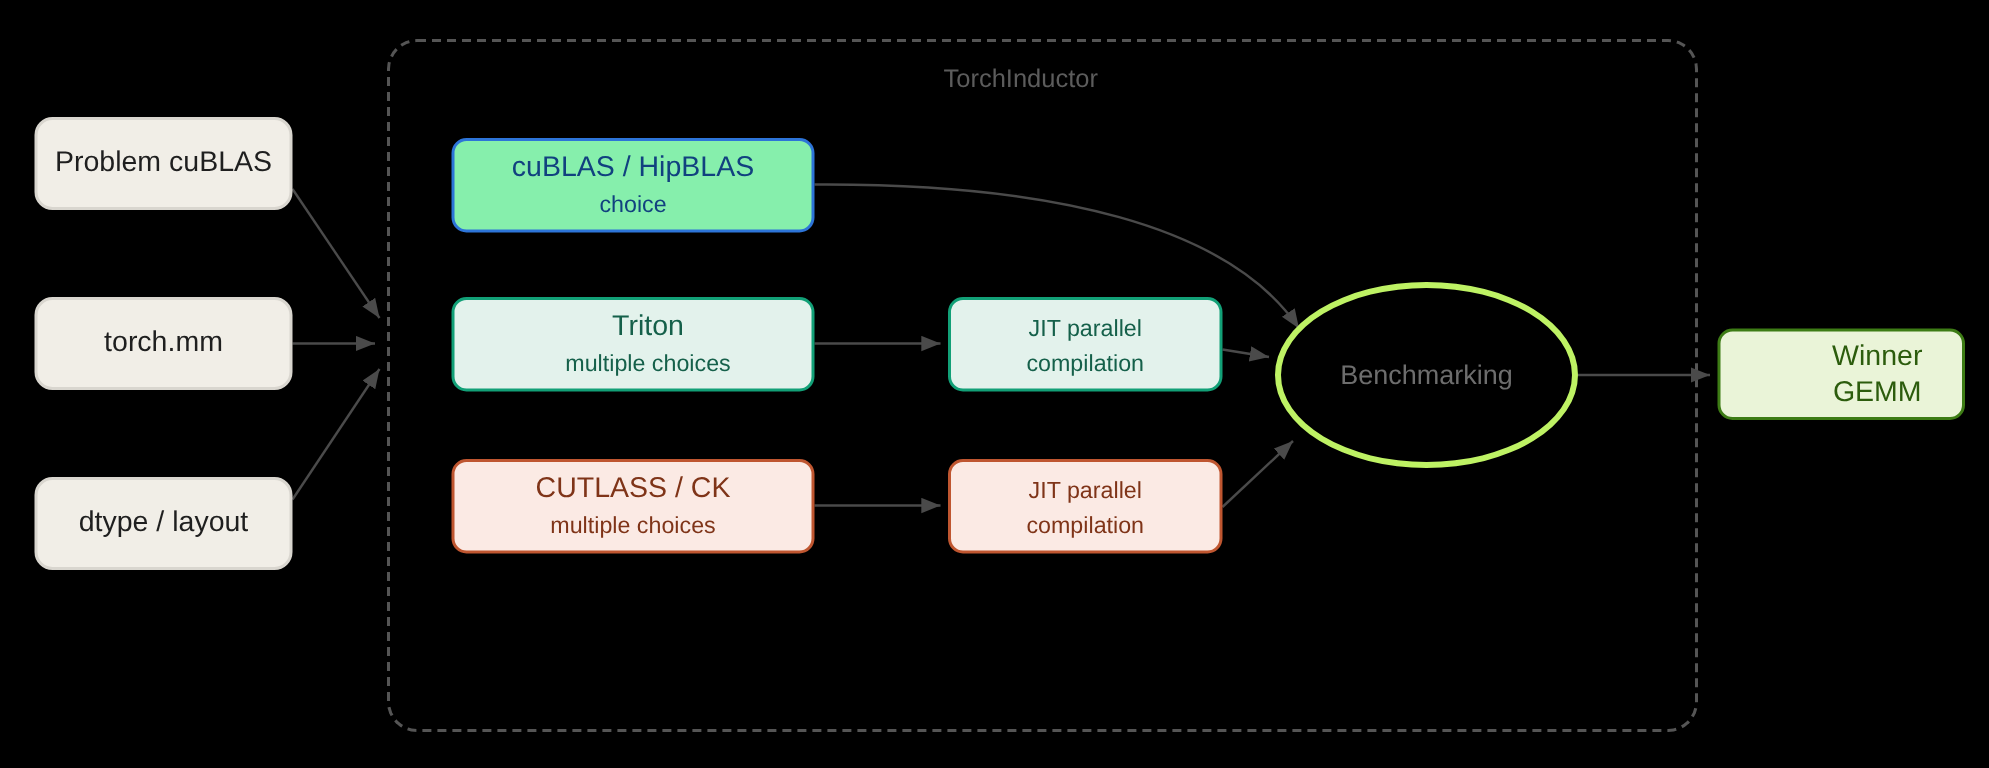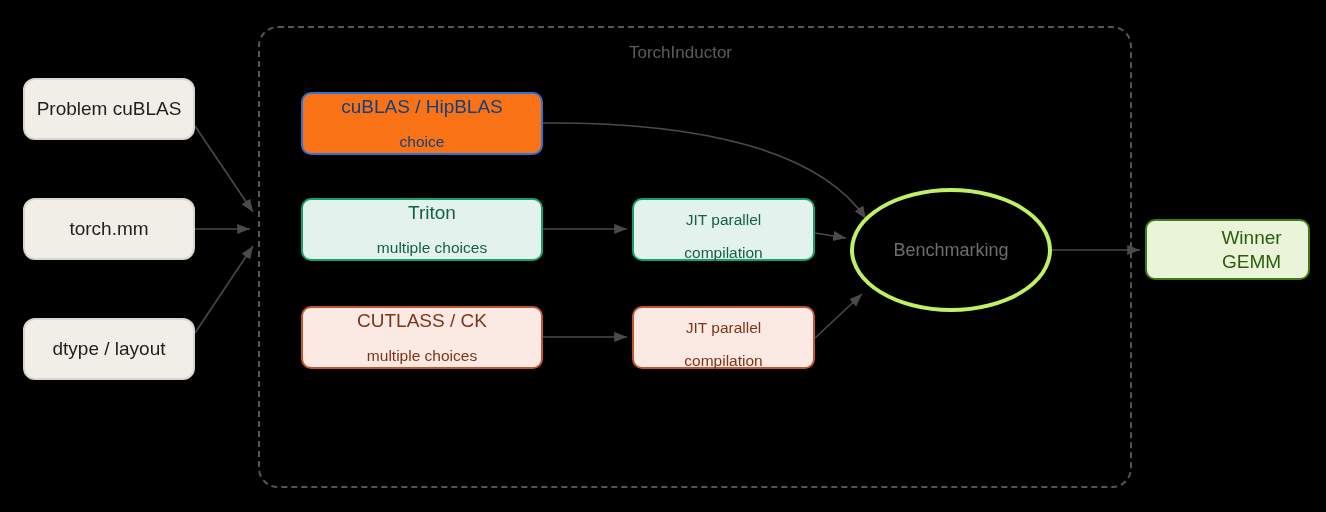--- a/index.html
+++ b/index.html
@@ -34,35 +34,35 @@
     border-width: 2px;
     border-style: solid;
     text-align: center;
     line-height: 1.25;
   }
   .node .title {
     font-size: 19px;
   }
   .node .sub {
     font-size: 15.5px;
-    margin-top: 13px;
+    margin-top: 3px;
   }
   .node.single .title {
     font-size: 19px;
   }
   
   .input-node {
     background: #f1eee7;
     border-color: #d9d6cf;
     color: #1f1f1f;
     border-radius: 12px;
   }
   
   .blue-node {
-    background: #f97316;
+    background: #86efac;
     border-color: #2d74d8;
     color: #11417f;
   }
   
   .green-node {
     background: #e3f2ec;
     border-color: #12a077;
     color: #15604a;
   }
   

